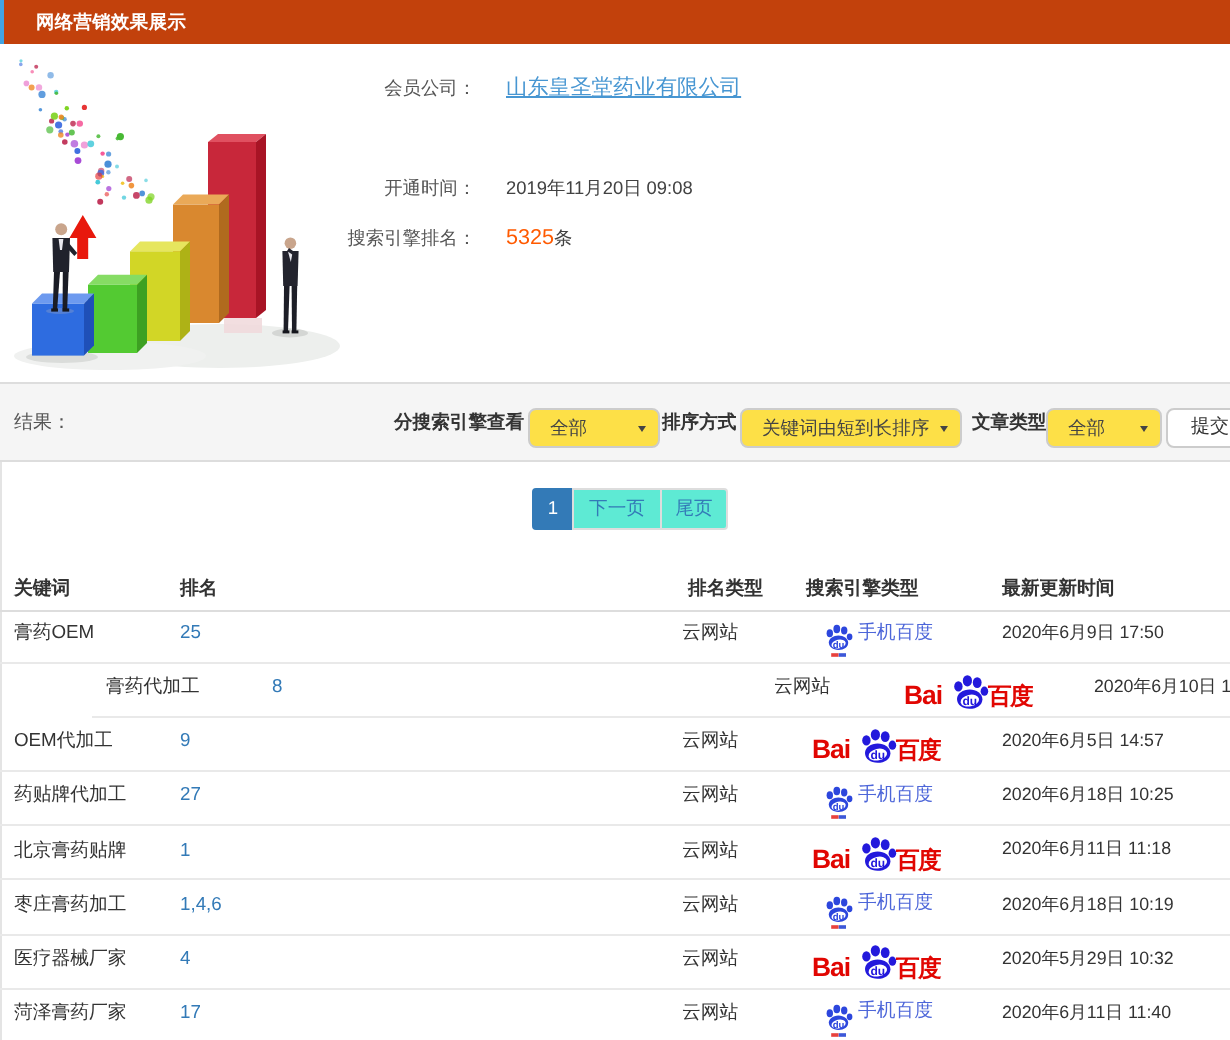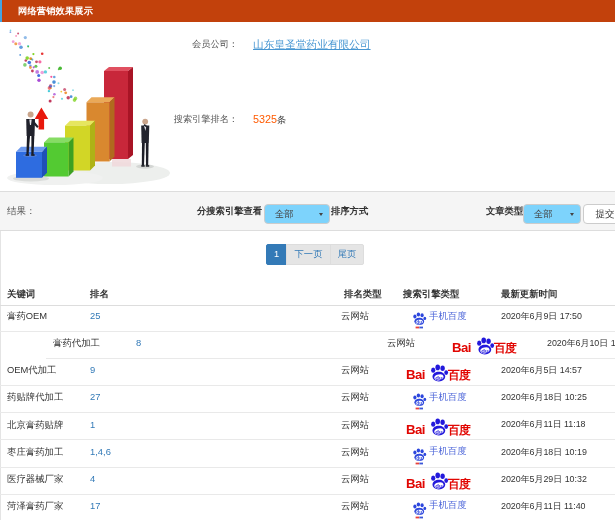--- a/index.html
+++ b/index.html
@@ -20,29 +20,29 @@
 #v3 { color:#424242; font-size:9.2px; }
 #v4 b { color:#ff5a00; font-weight:normal; font-size:10.8px; }
 #v4 i { color:#424242; font-style:normal; }
 
 #leftline { left:0; top:191px; width:1px; height:329px; background:#e4e4e4; }
 
 #rbar { left:0; top:191px; width:615px; height:40px; background:#f5f5f5;
   border-top:1px solid #ddd; border-bottom:1px solid #ddd; }
 #rbar .t { position:absolute; top:13px; font-size:9.5px; color:#555; white-space:nowrap; }
 #rbar .b { font-weight:bold; color:#333; font-size:9.3px; }
-.sel { position:absolute; top:12px; height:20px; background:#7dd3fc; border:1px solid #ccc;
+.sel { position:absolute; top:12px; height:20px; background:#fde047; border:1px solid #ccc;
   border-radius:4px; font-size:9.3px; color:#444; line-height:18px; padding-left:10px; white-space:nowrap;}
 .sel .car { position:absolute; right:6px; top:8px; width:0; height:0;
   border-left:2.8px solid transparent; border-right:2.8px solid transparent; border-top:3.5px solid #444; }
 #btn { position:absolute; left:583px; top:12px; width:44px; height:20px; background:#fff;
   border:1px solid #ccc; border-radius:4px; font-size:9.5px; color:#333; text-align:center; line-height:18px; }
 
 #pag { left:266px; top:244px; height:21px; display:flex; font-size:9.3px; line-height:19px; }
-#pag .p { border:1px solid #ddd; background:#e5e5e5; color:#337ab7; text-align:center; margin-left:-1px; }
+#pag .p { border:1px solid #ddd; background:#5eead4; color:#337ab7; text-align:center; margin-left:-1px; }
 #pag .p1 { width:21px; background:#337ab7; border-color:#337ab7; color:#fff; border-radius:2px 0 0 2px; margin-left:0; }
 #pag .p2 { width:45px; }
 #pag .p3 { width:34px; border-radius:0 2px 2px 0; }
 
 .hcell { position:absolute; top:288px; font-size:9.4px; font-weight:bold; color:#333; }
 #hline { left:0; top:305px; width:615px; height:1px; background:#ddd; }
 .trow { left:0; width:615px; height:27.1px; border-bottom:1px solid #e9e9e9; }
 .trow div { position:absolute; top:5.2px; font-size:9.4px; color:#333; white-space:nowrap; }
 .trow .c1 { left:7px; }
 .trow .c2 { left:90px; color:#337ab7; }
@@ -57,20 +57,24 @@
 <body>
 <div id="page">
   <div id="topbar" class="abs">
       <span class="edge"></span>
       <span>网络营销效果展示</span>
     </div>
 
   <div class="irow abs" style="top:37px;">
       <span class="lab">会员公司：</span>
       <span class="val" id="v1">山东皇圣堂药业有限公司</span>
+    </div>
+  <div class="irow abs" style="top:87px;">
+      <span class="lab">开通时间：</span>
+      <span class="val" id="v3">2019年11月20日 09:08</span>
     </div>
   <div class="irow abs" style="top:112px;">
       <span class="lab">搜索引擎排名：</span>
       <span class="val" id="v4"><b>5325</b><i>条</i></span>
     </div>
 
   <svg id="chart" class="abs" style="left:0;top:28px;" width="190" height="165" viewBox="0 0 190 165">
       <ellipse cx="110" cy="145" rx="60" ry="11" fill="#edefed"></ellipse>
  <ellipse cx="55" cy="150" rx="48" ry="7" fill="#f0f1f0"></ellipse>
       <polygon points="104,43 128,43 133,39 109,39" fill="#e05060"></polygon>
@@ -172,20 +176,21 @@
       <circle cx="68.2" cy="69.7" r="1.7" fill="#c03056" opacity="0.89"></circle>
       <circle cx="35.9" cy="38.3" r="1.5" fill="#46b832" opacity="0.83"></circle>
     </svg>
 
   <div id="leftline" class="abs"></div>
   <div id="rbar" class="abs">
     <span class="t" style="left:7px;">结果：</span>
     <span class="t b" style="left:197px;">分搜索引擎查看</span>
     <span class="sel" style="left:264px;width:66px;">全部<span class="car"></span></span>
     <span class="t b" style="left:331px;">排序方式</span>
+    <span class="sel" style="left:370px;width:111px;">关键词由短到长排序<span class="car"></span></span>
     <span class="t b" style="left:486px;">文章类型</span>
     <span class="sel" style="left:523px;width:58px;">全部<span class="car"></span></span>
     <span id="btn">提交</span>
   </div>
 
   <div id="pag" class="abs">
     <span class="p p1">1</span>
       <span class="p p2">下一页</span>
       <span class="p p3">尾页</span>
   </div>

